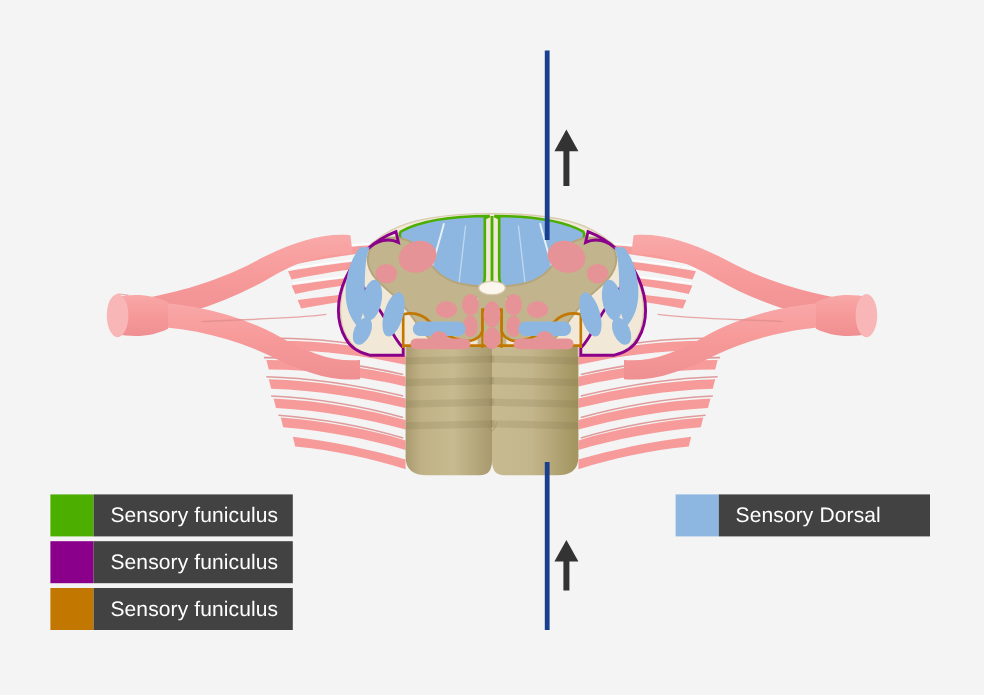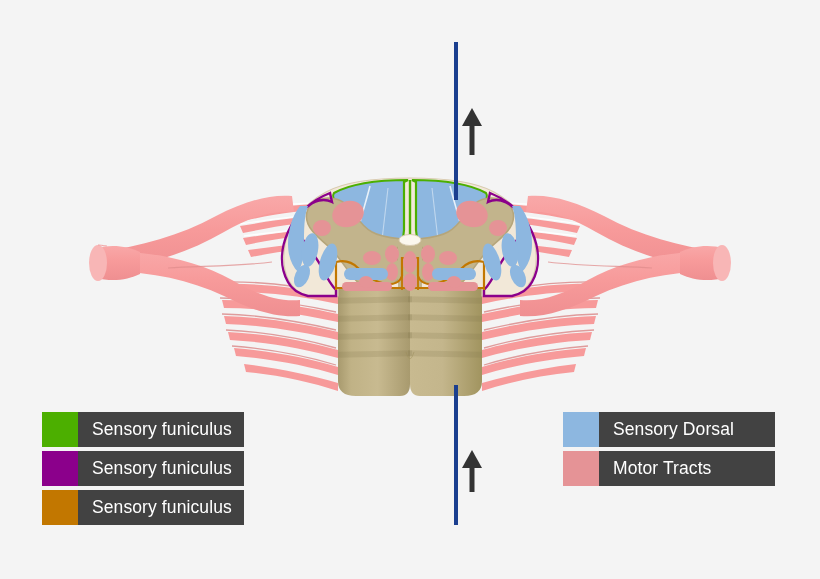--- a/index.html
+++ b/index.html
@@ -397,19 +397,15 @@
       <div class="legend-swatch" style="background:#c27700"></div>
       <div class="legend-label">Sensory funiculus</div>
     </div>
   </div>
 
   <div class="legend-group" id="legend-right">
     <div class="legend-row">
       <div class="legend-swatch" style="background:#8db7e0"></div>
       <div class="legend-label">Sensory Dorsal</div>
     </div>
-    <div class="legend-row">
-      <div class="legend-swatch" style="background:#e59396"></div>
-      <div class="legend-label">Motor Tracts</div>
-    </div>
   </div>
 
 </div>
 
 </body></html>

